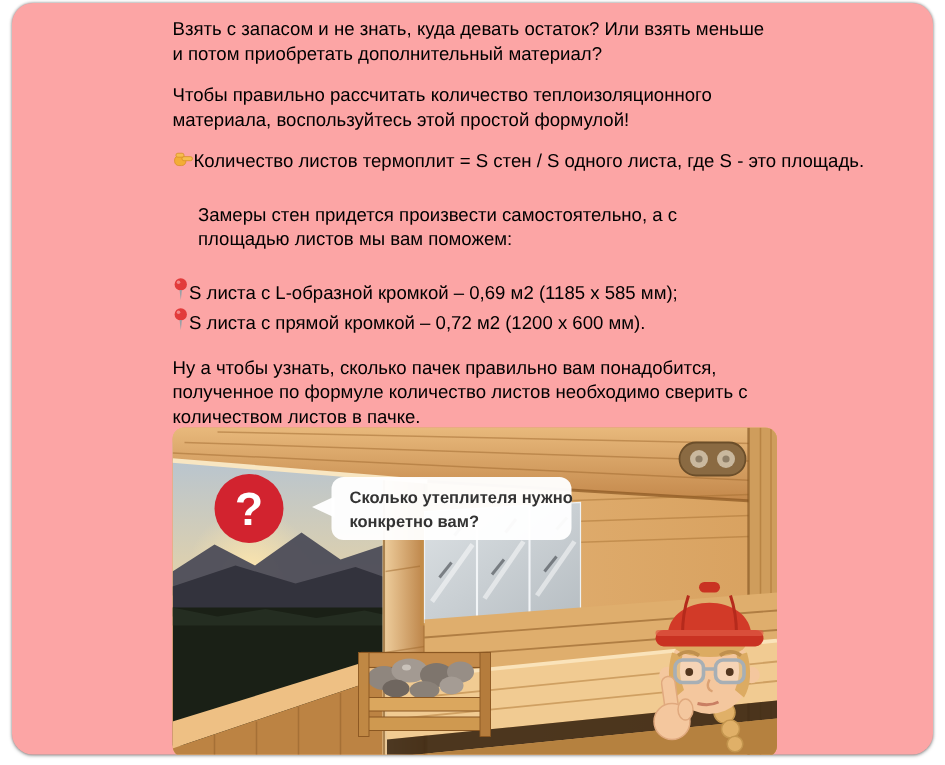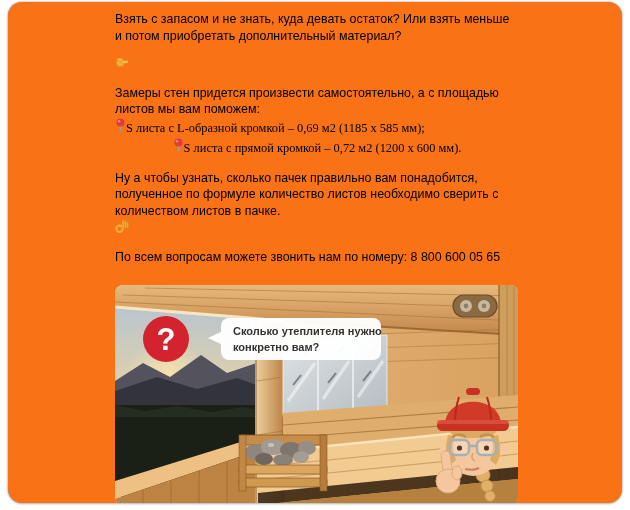--- a/index.html
+++ b/index.html
@@ -1,52 +1,53 @@
 <!DOCTYPE html>
 <html><head>
 <meta charset="utf-8">
 <style>
   html,body{margin:0;padding:0;}
   body{width:630px;height:510px;position:relative;overflow:hidden;background:#ffffff;
        font-family:"Liberation Sans",sans-serif;}
-  .card{position:absolute;left:8px;top:2px;width:614px;height:501px;background:#f97316;
+  .card{position:absolute;left:8px;top:2px;width:614px;height:501px;background:#fca5a5;
         border-radius:14px;overflow:hidden;
         box-shadow:0 0 2px rgba(0,0,0,.45),0 1px 3px rgba(0,0,0,.18);}
   .content{position:absolute;left:107px;top:9px;width:404px;color:#000;
            font-size:12.4px;line-height:16.5px;}
   .content p{margin:0 0 11px;}
-  .content p.tight{margin:0;}
+  .content p.tight{margin:17px;}
   .nowrap{white-space:nowrap;}
   .em{display:inline-block;vertical-align:-2px;}
-  .bullet{white-space:nowrap;line-height:16.5px;font-family:Liberation Serif, serif;}
+  .bullet{white-space:nowrap;line-height:16.5px;}
   .photo{position:absolute;left:107px;top:283px;width:403px;height:220px;
          border-radius:8px;overflow:hidden;background:#d9a967;}
   .photo svg{display:block;}
 </style>
 </head>
 <body>
 
 <div class="card">
 
   <div class="content">
     <p><span>Взять с запасом и не знать, куда девать остаток? Или взять меньше и потом приобретать дополнительный материал?</span></p>
+    <p><span>Чтобы правильно рассчитать количество теплоизоляционного материала, воспользуйтесь этой простой формулой!</span></p>
     <p class="nowrap"><span class="em"><svg width="14" height="14" viewBox="0 0 16 16">
             <g stroke="#d98f26" stroke-width=".6">
               <rect x="1.6" y="5.6" width="8.6" height="7.4" rx="3.2" fill="#f3ad36"></rect>
               <rect x="7.2" y="6.2" width="8" height="3.1" rx="1.5" fill="#f6bd4e"></rect>
               <rect x="2.6" y="3.6" width="6.2" height="3" rx="1.5" fill="#f6bd4e"></rect>
             </g>
-          </svg></span></p>
+          </svg></span><span>Количество листов термоплит = S стен / S одного листа, где S - это площадь.</span></p>
     <p class="tight"><span>Замеры стен придется произвести самостоятельно, а с площадью листов мы вам поможем:</span></p>
     <div class="bullet"><span class="em"><svg width="11" height="16" viewBox="0 0 11 16">
             <circle cx="5.5" cy="4.6" r="4.1" fill="#e23b3b"></circle>
             <circle cx="4" cy="3.2" r="1.2" fill="#f08a8a"></circle>
             <polygon points="4.7,8.4 6.3,8.4 5.5,15.2" fill="#9aa0a6"></polygon>
           </svg></span><span>S листа с L-образной кромкой – 0,69 м2 (1185 x 585 мм);</span></div>
-    <div class="bullet" style="margin-bottom:11px;text-align:center;"><span class="em"><svg width="11" height="16" viewBox="0 0 11 16">
+    <div class="bullet" style="margin-bottom:11px;"><span class="em"><svg width="11" height="16" viewBox="0 0 11 16">
             <circle cx="5.5" cy="4.6" r="4.1" fill="#e23b3b"></circle>
             <circle cx="4" cy="3.2" r="1.2" fill="#f08a8a"></circle>
             <polygon points="4.7,8.4 6.3,8.4 5.5,15.2" fill="#9aa0a6"></polygon>
           </svg></span><span>S листа с прямой кромкой – 0,72 м2 (1200 x 600 мм).</span></div>
     <p><span>Ну а чтобы узнать, сколько пачек правильно вам понадобится, полученное по формуле количество листов необходимо сверить с количеством листов в пачке.</span><br><span class="em"><svg width="14" height="14" viewBox="0 0 16 16">
             <g fill="#f3ad36" stroke="#d98f26" stroke-width=".6">
               <circle cx="5.2" cy="11.2" r="3.6" fill="none" stroke="#f3ad36" stroke-width="2.4"></circle>
               <rect x="8.1" y="1.2" width="2.4" height="9.2" rx="1.2"></rect>
               <rect x="10.9" y="2.4" width="2.3" height="8" rx="1.1"></rect>
               <rect x="13.3" y="4" width="2.1" height="6.4" rx="1"></rect>

